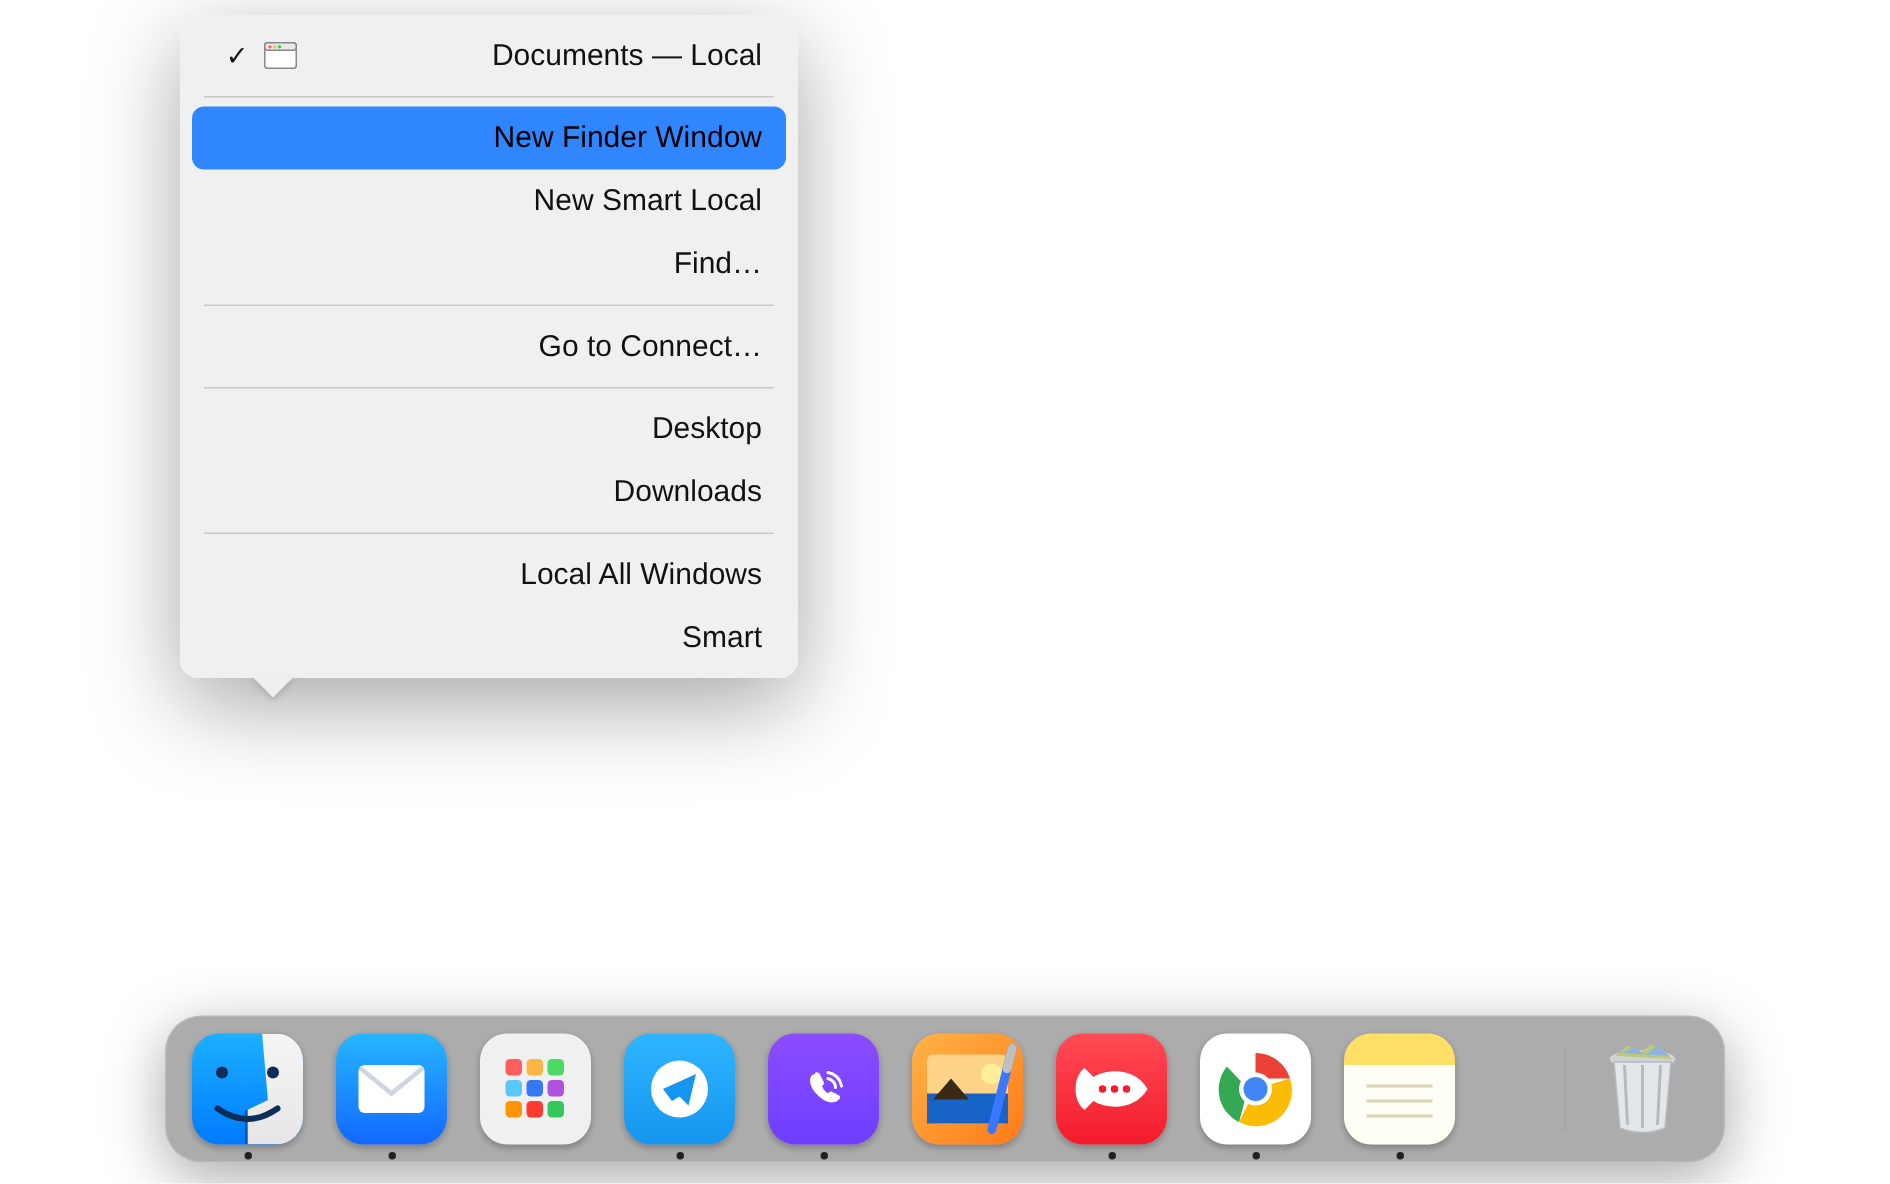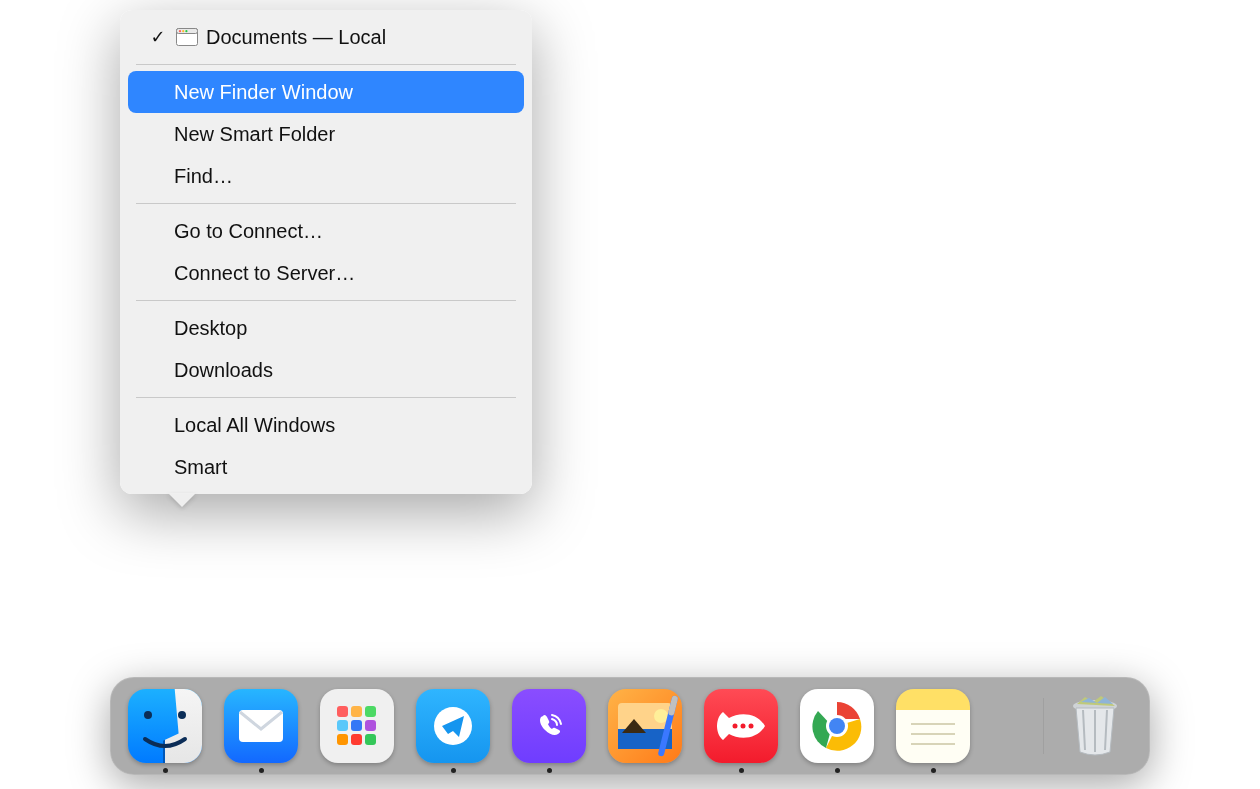--- a/index.html
+++ b/index.html
@@ -85,24 +85,24 @@
   .menu-row {
     display:flex; align-items:center;
     height:42px;
     font-size:20px;
     color:#111;
     padding: 0 16px;
     border-radius:8px;
     margin: 0 8px;
     cursor:pointer;
   }
-  .menu-row.highlight { background:#2f86ff; color:#ffffff; }
+  .menu-row.highlight { background:#2f86ff; color:#000000; }
   .menu-row .check { width:28px; text-align:center; font-size:18px; }
   .menu-row .icon-slot { width:30px; display:flex; align-items:center; justify-content:center; margin-right:4px; }
-  .menu-row .label-slot { flex:1; }
+  .menu-row .label-slot { flex:1;text-align:right; }
   .menu-row.indent .label-slot { padding-left:30px; }
   .menu-sep { height:1px; background:#c9c9c9; margin:6px 16px; }
 </style>
 </head>
 <body>
 
 <div class="menu">
 
   <div class="menu-row">
     <span class="check">✓</span>
@@ -117,33 +117,30 @@
     </span>
     <span class="label-slot">Documents — Local</span>
   </div>
 
   <div class="menu-sep"></div>
 
   <div class="menu-row highlight indent">
     <span class="label-slot">New Finder Window</span>
   </div>
   <div class="menu-row indent">
-    <span class="label-slot">New Smart Folder</span>
+    <span class="label-slot">New Smart Local</span>
   </div>
   <div class="menu-row indent">
     <span class="label-slot">Find…</span>
   </div>
 
   <div class="menu-sep"></div>
 
   <div class="menu-row indent">
     <span class="label-slot">Go to Connect…</span>
-  </div>
-  <div class="menu-row indent">
-    <span class="label-slot">Connect to Server…</span>
   </div>
 
   <div class="menu-sep"></div>
 
   <div class="menu-row indent">
     <span class="label-slot">Desktop</span>
   </div>
   <div class="menu-row indent">
     <span class="label-slot">Downloads</span>
   </div>

